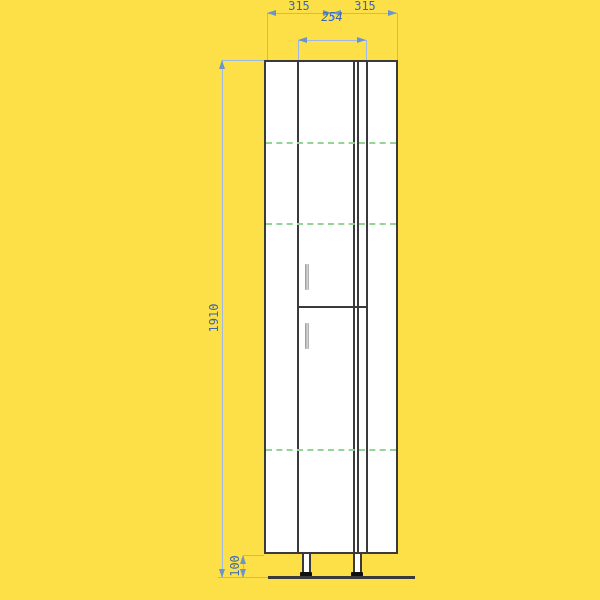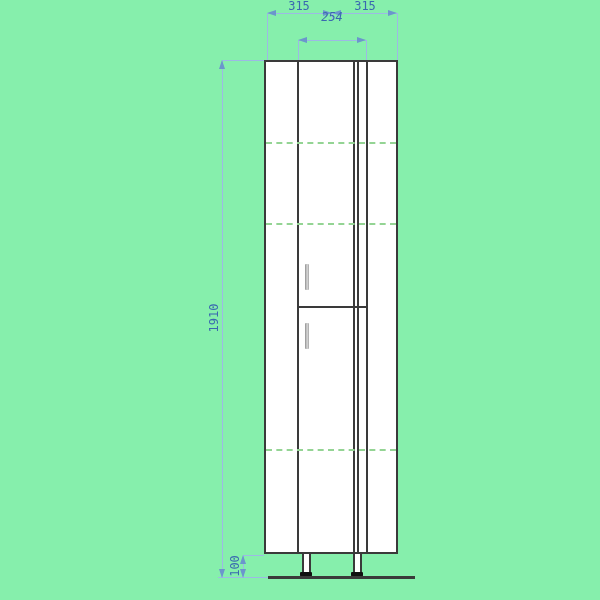--- a/index.html
+++ b/index.html
@@ -1,17 +1,17 @@
 <!DOCTYPE html>
 <html><head>
 <meta charset="utf-8">
 <style>
   html,body{margin:0;padding:0;background:#fff;}
   #canvas{
-    position:relative;width:600px;height:600px;background:#86efac;
+    position:relative;width:600px;height:600px;background:#fde047;
     font-family:"DejaVu Sans Mono", monospace;overflow:hidden;
   }
   #cabinet-body{
     position:absolute;left:264px;top:60px;width:130px;height:490px;
     border:2px solid #3a3a3a;background:#ffffff;
   }
   .vline{position:absolute;top:62px;height:491px;width:2px;background:#3a3a3a;}
   #divider{position:absolute;left:297px;top:306px;width:71px;height:2px;background:#3a3a3a;}
   
   .guide{position:absolute;left:266px;width:130px;height:0;border-top:2px dashed #94d494;}

